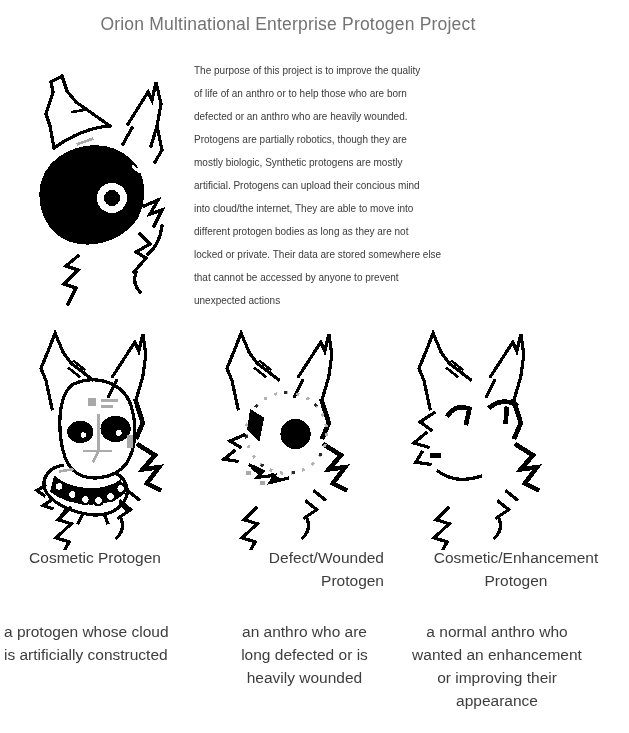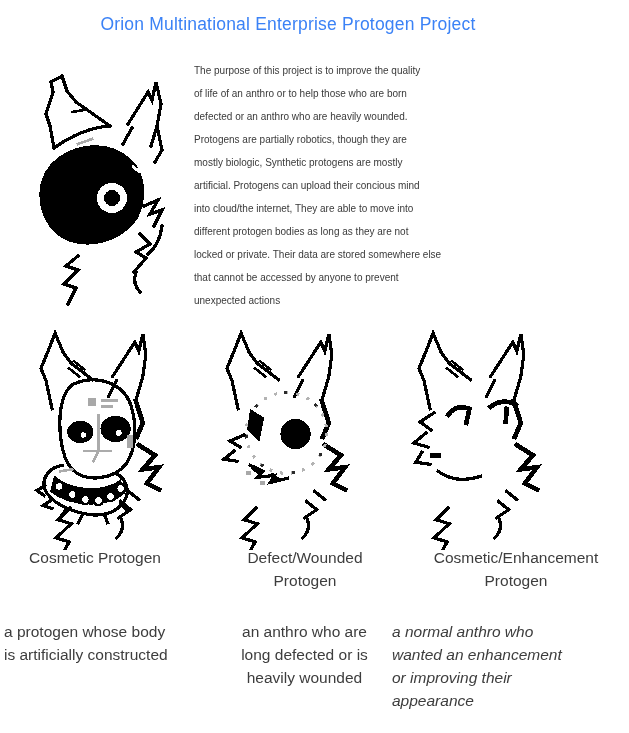--- a/index.html
+++ b/index.html
@@ -3,21 +3,21 @@
 <meta charset="utf-8">
 <style>
   html,body{margin:0;padding:0;background:#ffffff;}
   .page{
     position:relative;width:629px;height:733px;background:#ffffff;
     font-family:"Liberation Sans",sans-serif;color:#3c3c3c;overflow:hidden;
   }
   .abs{position:absolute;}
   .title{
     left:0;top:14px;width:576px;text-align:center;
-    font-size:17.5px;font-weight:400;color:#3b82f6;letter-spacing:.2px;
+    font-size:17.5px;font-weight:400;color:#737373;letter-spacing:.2px;
   }
   .para{
     left:178px;top:59px;width:452px;
     font-size:10px;line-height:23px;color:#3a3a3a;margin-left:16px;
   }
   .pre{white-space:pre-line;}
   .fig-label{
     top:546px;font-size:15.5px;line-height:23px;text-align:center;color:#3d3d3d;
   }
   .fig-desc{
@@ -131,28 +131,28 @@
     <path class="ink" d="M56,188 L44,200 L57,204 L42,218 L55,222 L46,238"></path>
     <path class="ink" d="M106,182 L116,190 L104,198 M106,198 Q111,210 102,218 M114,172 L124,180"></path>
     <path class="ink ink-bold" d="M56,96 Q64,85 77,90 M77,90 L74,104"></path>
     <path class="ink ink-bold" d="M98,88 Q110,79 123,86 M114,90 L113,103"></path>
     <rect class="fillb" x="38" y="134" width="11" height="5"></rect>
     <path class="ink" d="M46,152 Q64,165 88,157"></path>
     <path class="ink" d="M42,94 L28,103 L39,111 M34,114 L22,124 L36,128 M30,133 L24,143 L38,145"></path>
   </svg>
 
   <div class="abs fig-label pre" style="left:12px;width:166px;">Cosmetic Protogen</div>
-  <div class="abs fig-label pre" style="left:210px;width:190px;">Defect/Wounded
+  <div class="abs fig-label pre" style="left:194px;width:190px;text-align:right;">Defect/Wounded
 Protogen</div>
   <div class="abs fig-label pre" style="left:416px;width:200px;">Cosmetic/Enhancement
 Protogen</div>
 
-  <div class="abs fig-desc pre" style="left:4px;width:200px;text-align:left;">a protogen whose body
+  <div class="abs fig-desc pre" style="left:4px;width:200px;text-align:left;">a protogen whose cloud
 is artificially constructed</div>
   <div class="abs fig-desc pre" style="left:212px;width:185px;text-align:center;">an anthro who are
 long defected or is
 heavily wounded</div>
-  <div class="abs fig-desc pre" style="left:392px;width:210px;text-align:left;font-style:italic;">a normal anthro who
+  <div class="abs fig-desc pre" style="left:392px;width:210px;text-align:center;">a normal anthro who
 wanted an enhancement
 or improving their
 appearance</div>
 
 </div>
 
 </body></html>

